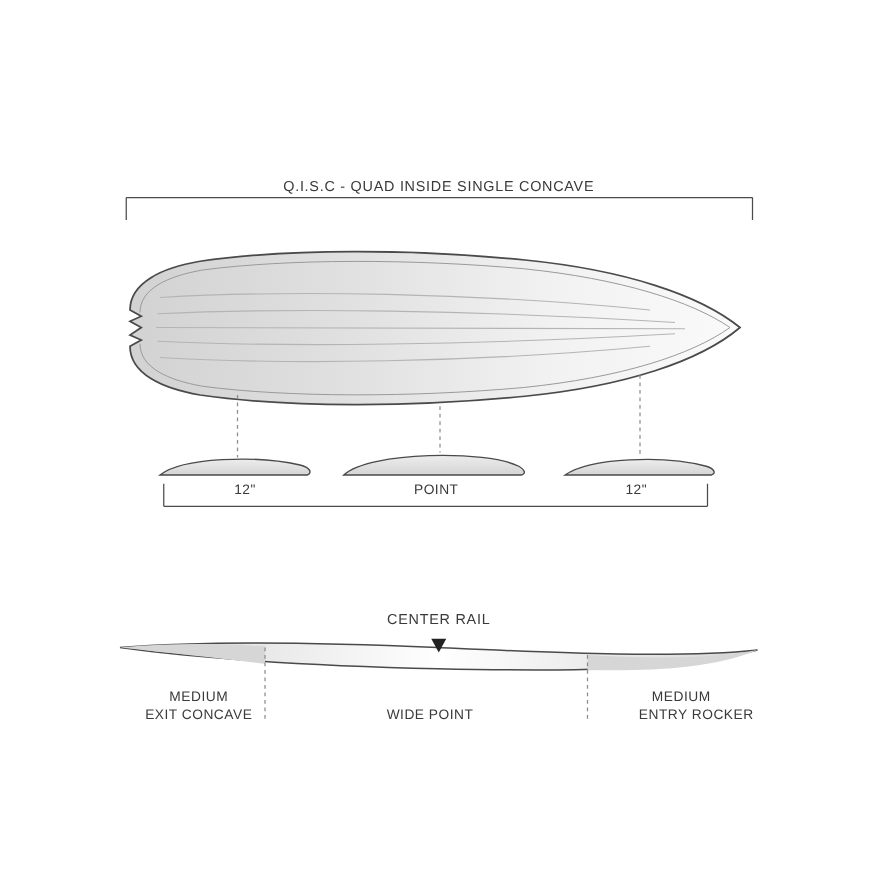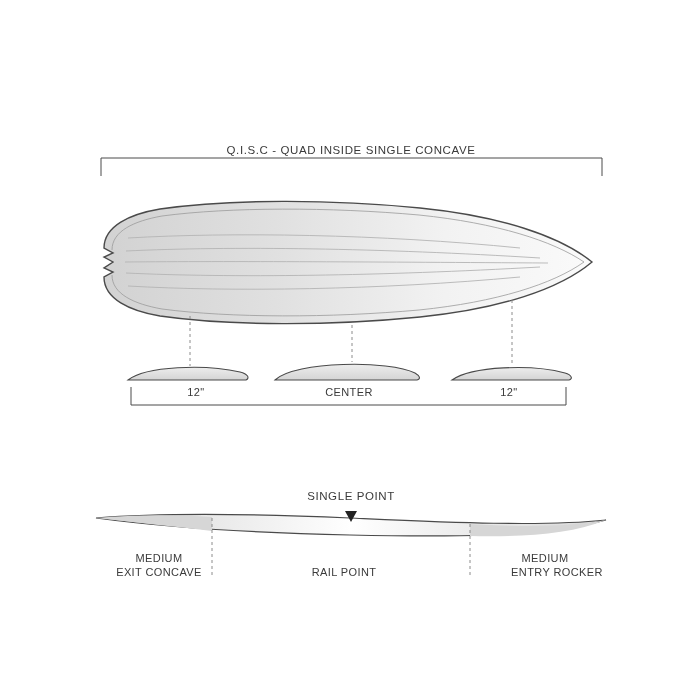--- a/index.html
+++ b/index.html
@@ -133,27 +133,27 @@
 
     <g stroke="#8c8c8c" stroke-width="1" stroke-dasharray="3,3" fill="none">
       <line x1="212" y1="518" x2="212" y2="578"></line>
       <line x1="470" y1="524" x2="470" y2="578"></line>
     </g>
   </svg>
 
   <div class="lbl center-x" style="left:351px; top:143px;">Q.I.S.C - QUAD INSIDE SINGLE CONCAVE</div>
 
   <div class="lbl small center-x" style="left:196px; top:385px;">12"</div>
-  <div class="lbl small center-x" style="left:349px; top:385px;">CENTER</div>
+  <div class="lbl small center-x" style="left:349px; top:385px;">POINT</div>
   <div class="lbl small center-x" style="left:509px; top:385px;">12"</div>
 
 
-  <div class="lbl center-x" style="left:351px; top:489px;">SINGLE POINT</div>
+  <div class="lbl center-x" style="left:351px; top:489px;">CENTER RAIL</div>
 
   <div class="lbl small center-x" style="left:159px; top:551px;">MEDIUM</div>
   <div class="lbl small center-x" style="left:159px; top:565px;">EXIT CONCAVE</div>
 
-  <div class="lbl small center-x" style="left:344px; top:565px;">RAIL POINT</div>
+  <div class="lbl small center-x" style="left:344px; top:565px;">WIDE POINT</div>
 
   <div class="lbl small center-x" style="left:545px; top:551px;">MEDIUM</div>
   <div class="lbl small center-x" style="left:545px; top:565px;padding-left:24px;">ENTRY ROCKER</div>
 
 </div>
 
 </body></html>

